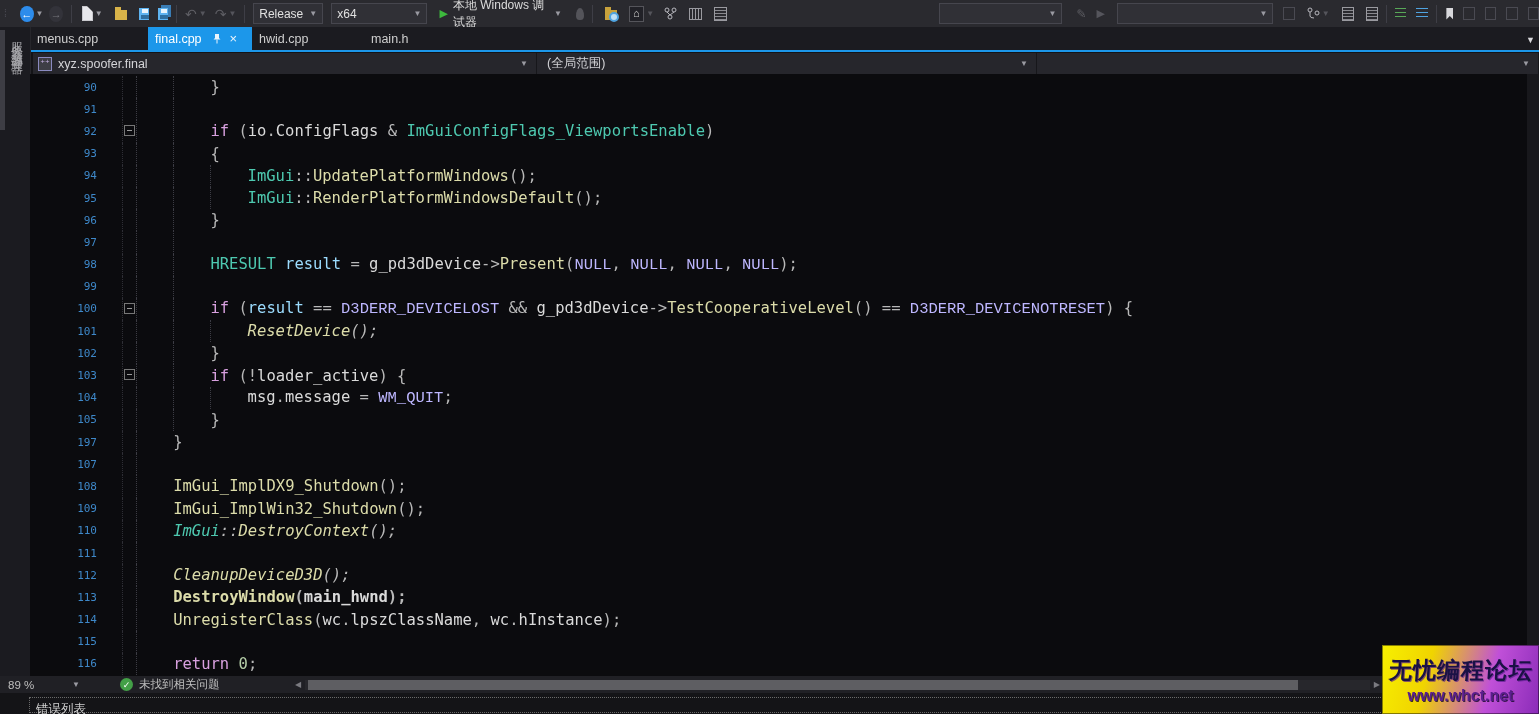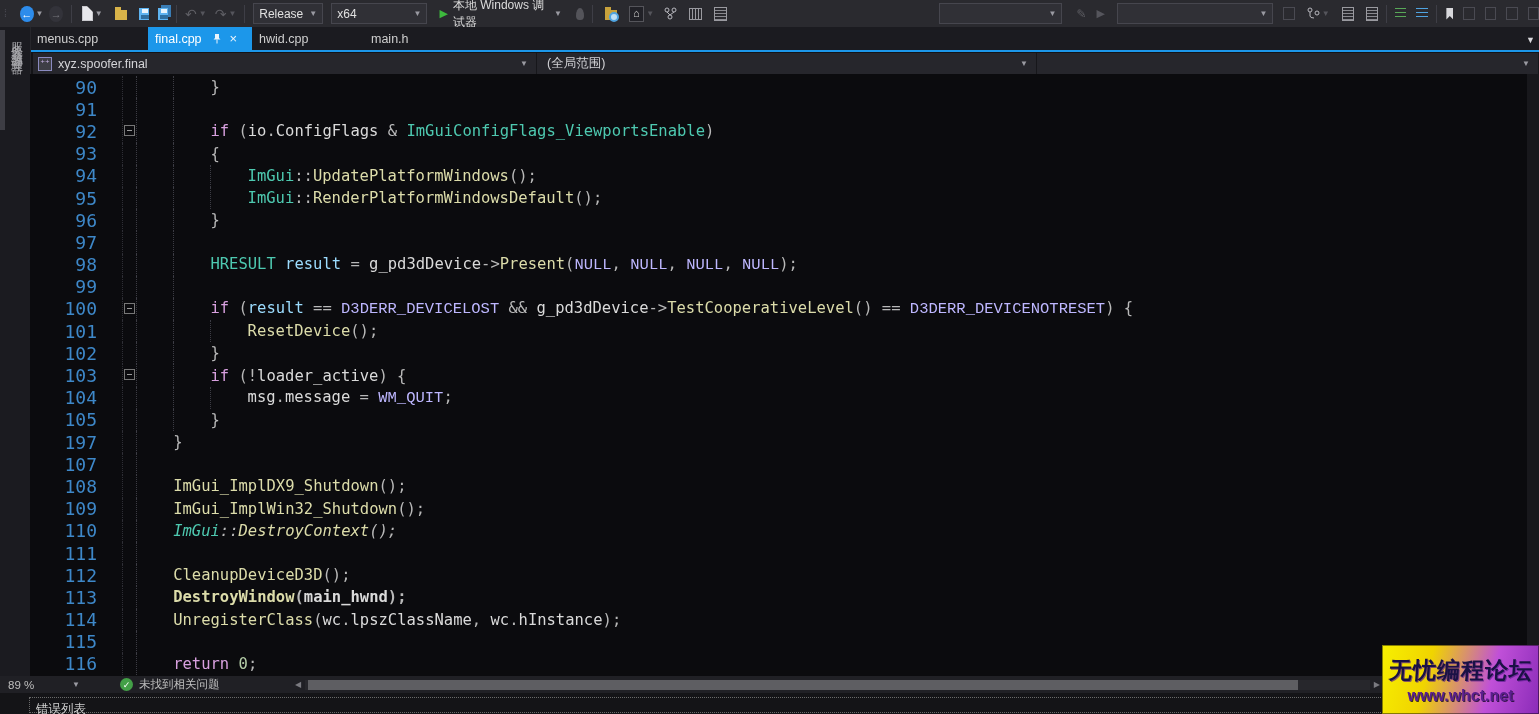--- a/index.html
+++ b/index.html
@@ -71,21 +71,21 @@
   .leftstrip{position:absolute;left:0;top:27px;width:30px;height:666px;background:#1B1B20;border-right:1px solid #26262B;}
   .leftstrip .minibar{position:absolute;left:0;top:3px;width:5px;height:100px;background:#3D3D44;}
   .vlabel{
     position:absolute;left:8px;top:5px;color:#A8A8AC;font-size:12px;
     writing-mode:vertical-rl;text-orientation:upright;letter-spacing:3px;
   }
   
   .editor{position:absolute;left:30px;top:74px;width:1497px;height:602px;background:var(--edbg,#0B0B0E);padding-top:2px;box-sizing:border-box;overflow:hidden;}
   .vscroll{position:absolute;right:0;top:74px;width:12px;height:602px;background:#18181C;}
   .line{height:22.2px;display:flex;align-items:center;font-family:"DejaVu Sans Mono","Liberation Mono",monospace;}
-  .ln{width:80px;box-sizing:border-box;text-align:right;padding-right:13px;font-size:18px;color:var(--tk-ln,#3E88C9);flex:none;}
+  .ln{width:80px;box-sizing:border-box;text-align:right;padding-right:13px;font-size:11px;color:var(--tk-ln,#3E88C9);flex:none;}
   .fold{width:13px;margin-left:12px;flex:none;align-self:stretch;border-left:1px dotted #2E2E35;position:relative;}
   .foldbox{position:absolute;left:1px;top:5px;width:11px;height:11px;box-sizing:border-box;border:1px solid #777;background:linear-gradient(#999,#999) center/5px 1px no-repeat,#0B0B0E;}
   .codetext{position:relative;flex:1;align-self:stretch;display:flex;align-items:center;font-size:15.5px;white-space:pre;}
   .guide{position:absolute;top:0;bottom:0;width:0;border-left:1px dotted #3C3C44;}
   .toks{position:relative;}
   .tk-kw{color:var(--tk-kw,#D8A0DF);} .tk-mac{color:var(--tk-mac,#BEB7FF);font-family:Liberation Mono, monospace;}
   .tk-typ{color:var(--tk-typ,#4EC9B0);} .tk-fn{color:var(--tk-fn,#DCDCAA);}
   .tk-var{color:var(--tk-var,#9CDCFE);} .tk-id{color:var(--tk-id,#DADADA);}
   .tk-op{color:var(--tk-op,#B8B8B8);} .tk-num{color:var(--tk-num,#B5CEA8);}
   
@@ -290,21 +290,21 @@
       <div class="line">
         <span class="ln">100</span>
         <span class="fold">
           <span class="foldbox"></span>
         </span>
         <span class="codetext"><i class="guide" style="left: 0px;"></i><i class="guide" style="left: 37.2px;"></i><span class="toks" style="padding-left: 74.4px;"><span class="tk-kw">if</span><span class="tk-op"> (</span><span class="tk-var">result</span><span class="tk-op"> == </span><span class="tk-mac">D3DERR_DEVICELOST</span><span class="tk-op"> &amp;&amp; </span><span class="tk-id">g_pd3dDevice</span><span class="tk-op">-&gt;</span><span class="tk-fn">TestCooperativeLevel</span><span class="tk-op">() == </span><span class="tk-mac">D3DERR_DEVICENOTRESET</span><span class="tk-op">) {</span></span></span>
       </div>
       <div class="line">
         <span class="ln">101</span>
         <span class="fold"></span>
-        <span class="codetext"><i class="guide" style="left: 0px;"></i><i class="guide" style="left: 37.2px;"></i><i class="guide" style="left: 74.4px;"></i><span class="toks" style="padding-left: 111.6px;"><span class="tk-fn">ResetDevice</span><span class="tk-op">();</span></span></span>
+        <span class="codetext"><i class="guide" style="left: 0px;"></i><i class="guide" style="left: 37.2px;"></i><i class="guide" style="left: 74.4px;"></i><span class="toks" style="padding-left: 111.6px; font-style: italic;"><span class="tk-fn">ResetDevice</span><span class="tk-op">();</span></span></span>
       </div>
       <div class="line">
         <span class="ln">102</span>
         <span class="fold"></span>
         <span class="codetext"><i class="guide" style="left: 0px;"></i><i class="guide" style="left: 37.2px;"></i><span class="toks" style="padding-left: 74.4px;"><span class="tk-op">}</span></span></span>
       </div>
       <div class="line">
         <span class="ln">103</span>
         <span class="fold">
           <span class="foldbox"></span>
@@ -347,21 +347,21 @@
         <span class="codetext"><i class="guide" style="left: 0px;"></i><span class="toks" style="padding-left: 37.2px; font-style: italic;"><span class="tk-typ">ImGui</span><span class="tk-op">::</span><span class="tk-fn">DestroyContext</span><span class="tk-op">();</span></span></span>
       </div>
       <div class="line">
         <span class="ln">111</span>
         <span class="fold"></span>
         <span class="codetext"><i class="guide" style="left: 0px;"></i><span class="toks" style="padding-left: 0px;"></span></span>
       </div>
       <div class="line">
         <span class="ln">112</span>
         <span class="fold"></span>
-        <span class="codetext"><i class="guide" style="left: 0px;"></i><span class="toks" style="padding-left: 37.2px;"><span class="tk-fn">CleanupDeviceD3D</span><span class="tk-op">();</span></span></span>
+        <span class="codetext"><i class="guide" style="left: 0px;"></i><span class="toks" style="padding-left: 37.2px; font-style: italic;"><span class="tk-fn">CleanupDeviceD3D</span><span class="tk-op">();</span></span></span>
       </div>
       <div class="line">
         <span class="ln">113</span>
         <span class="fold"></span>
         <span class="codetext"><i class="guide" style="left: 0px;"></i><span class="toks" style="padding-left: 37.2px; font-weight: bold;"><span class="tk-fn">DestroyWindow</span><span class="tk-op">(</span><span class="tk-id">main_hwnd</span><span class="tk-op">);</span></span></span>
       </div>
       <div class="line">
         <span class="ln">114</span>
         <span class="fold"></span>
         <span class="codetext"><i class="guide" style="left: 0px;"></i><span class="toks" style="padding-left: 37.2px;"><span class="tk-fn">UnregisterClass</span><span class="tk-op">(</span><span class="tk-id">wc</span><span class="tk-op">.</span><span class="tk-id">lpszClassName</span><span class="tk-op">, </span><span class="tk-id">wc</span><span class="tk-op">.</span><span class="tk-id">hInstance</span><span class="tk-op">);</span></span></span>

